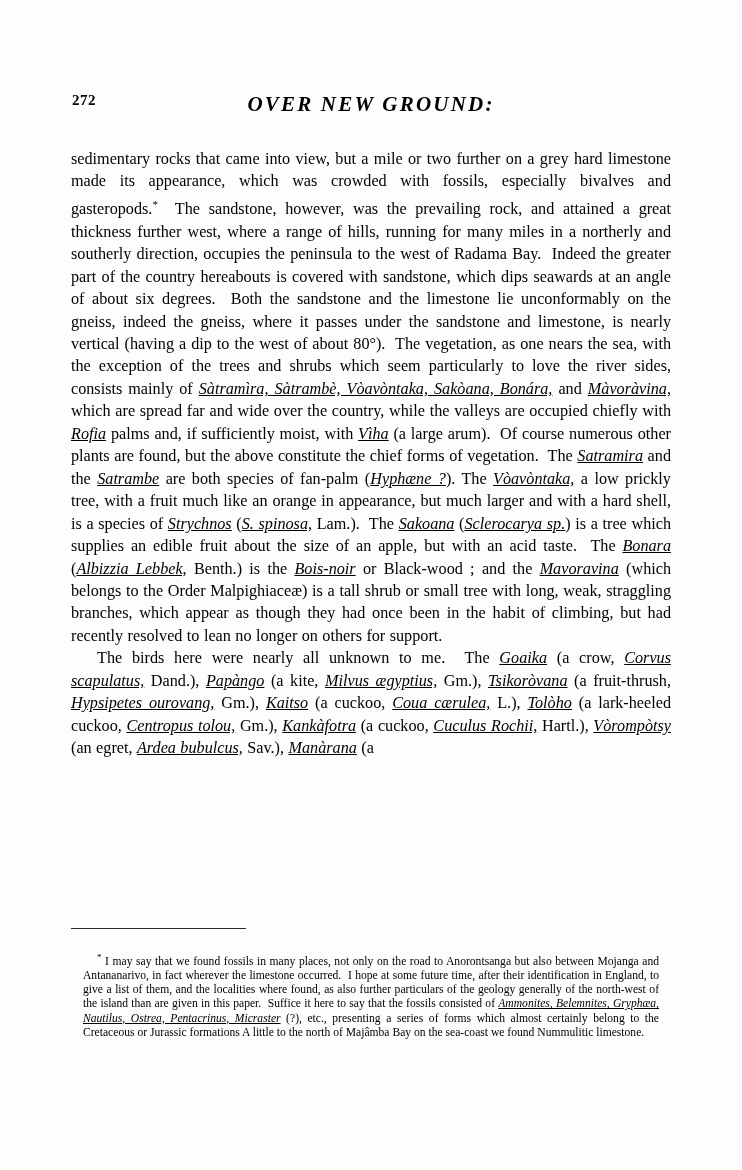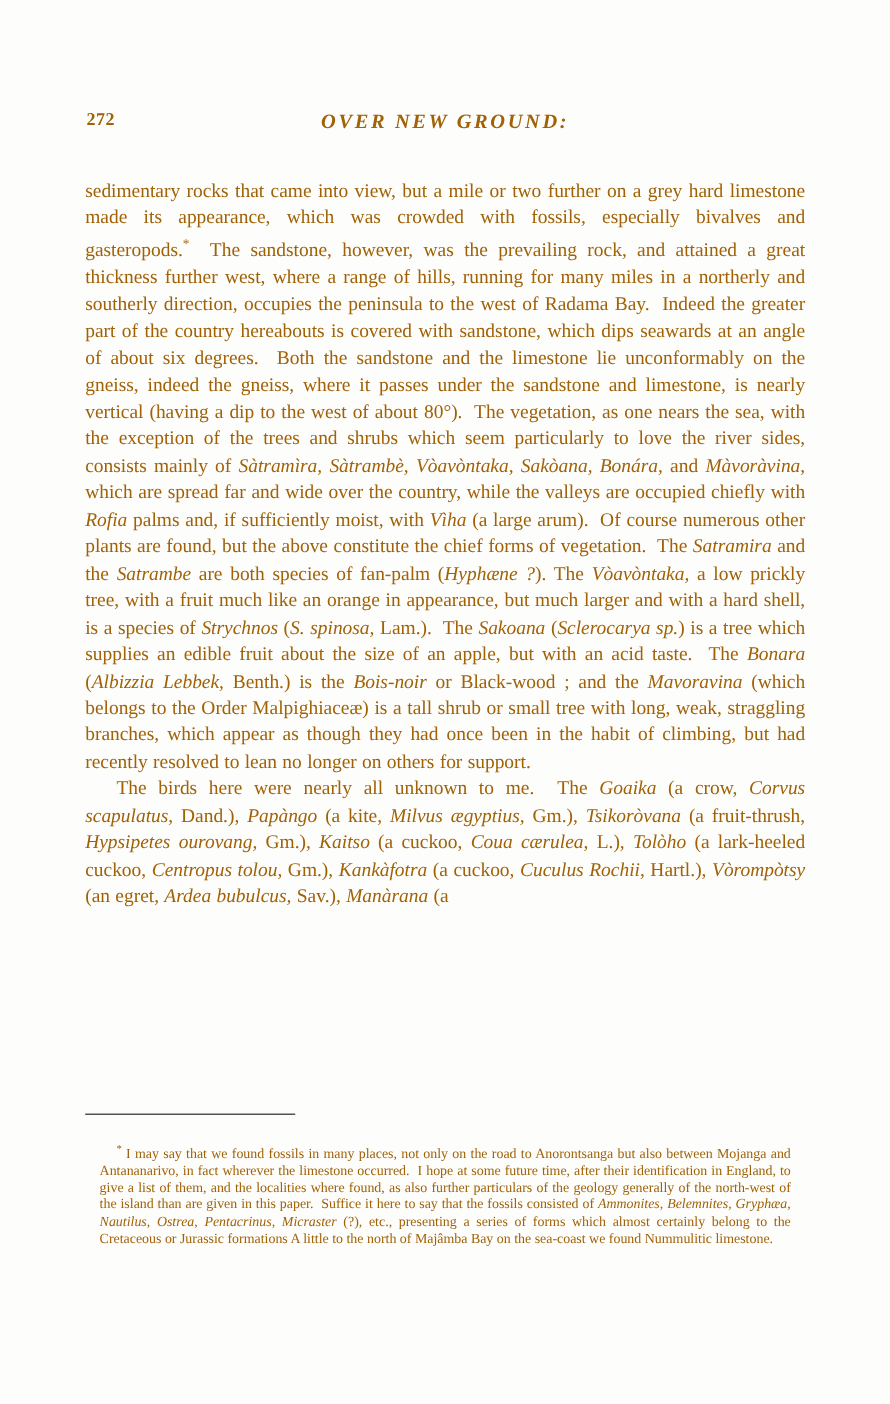--- a/index.html
+++ b/index.html
@@ -7,21 +7,21 @@
     padding: 0;
     background: #ffffff;
   }
   .page {
     position: relative;
     width: 742px;
     height: 1170px;
     background: #fdfdfb;
     overflow: hidden;
     font-family: "Liberation Serif", serif;
-    color: #a16207;
+    color: #000000;
   }
   .header {
     position: absolute;
     top: 92px;
     left: 72px;
     width: 598px;
     height: 22px;
   }
   .folio {
     position: absolute;
@@ -34,42 +34,42 @@
   }
   .running-head {
     position: absolute;
     left: 0;
     top: 0;
     width: 598px;
     text-align: center;
     font-family: "Liberation Serif", serif;
     font-style: italic;
     font-weight: bold;
-    font-size: 17px;
+    font-size: 21px;
     letter-spacing: 2.2px;
   }
   .body-block {
     position: absolute;
     top: 148px;
     left: 71px;
     width: 600px;
   }
   p.para {
     margin: 0;
     font-size: 16.2px;
     line-height: 22.45px;
     text-align: justify;
     text-justify: inter-word;
     word-spacing: 0.4px;
     hyphens: manual;
   }
   p.para.indent {
     text-indent: 26px;
   }
-  .it { font-style: italic; }
+  .it { font-style: italic; text-decoration: underline; }
   .footnote-rule {
     position: absolute;
     top: 928px;
     left: 71px;
     width: 175px;
     border-top: 1px solid #2a2a2a;
   }
   .footnote {
     position: absolute;
     top: 938px;

